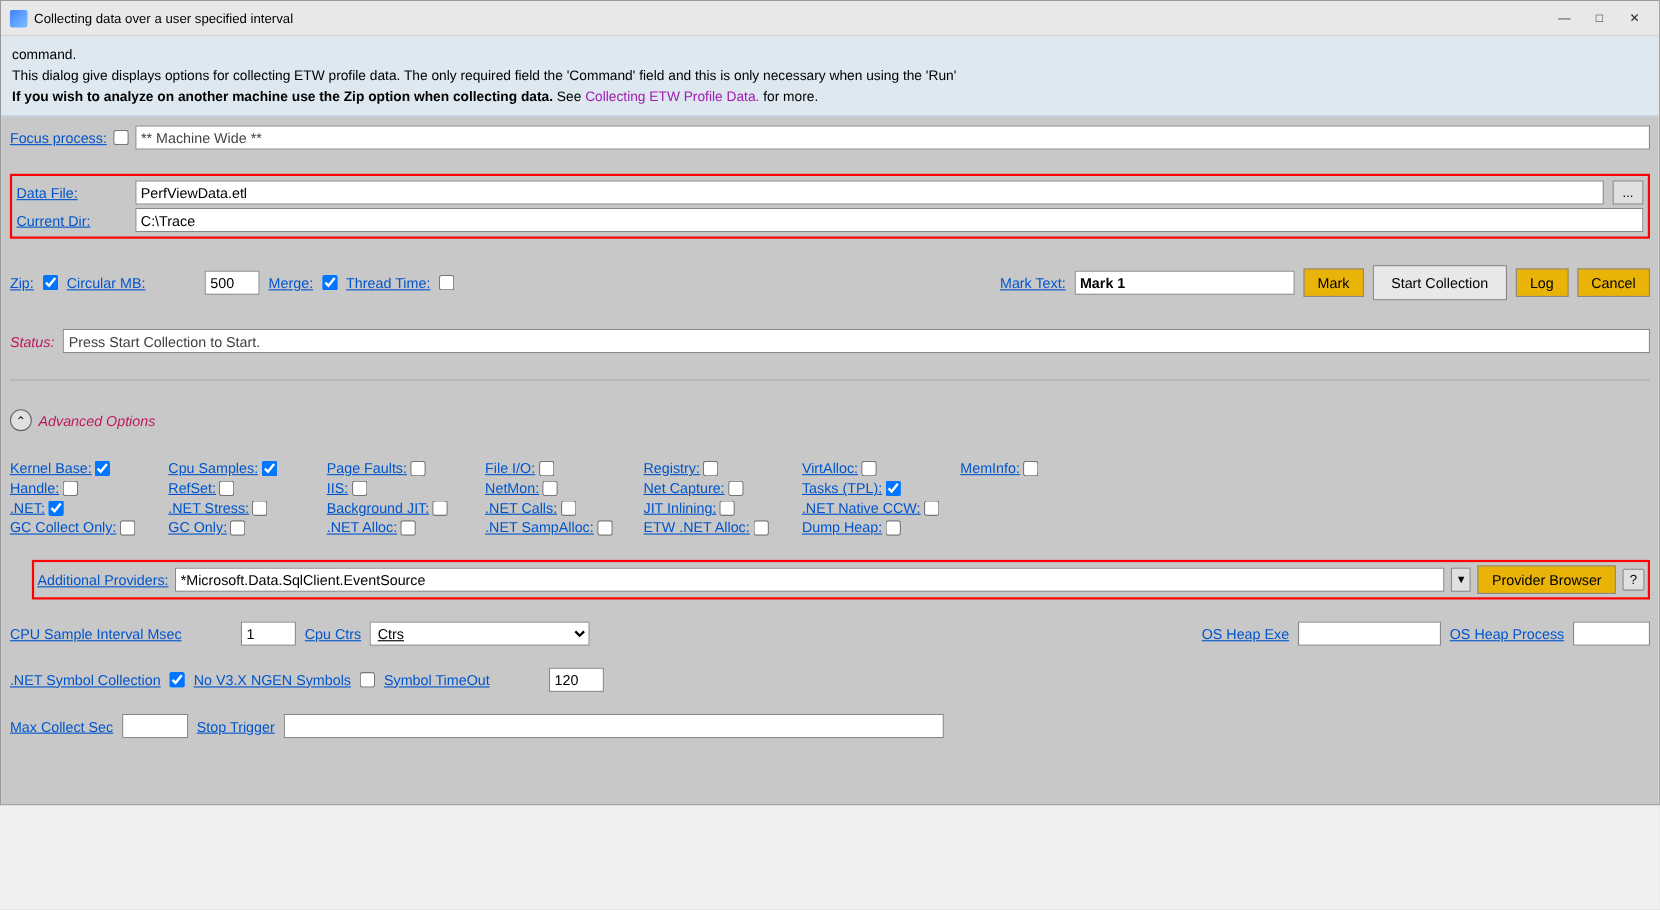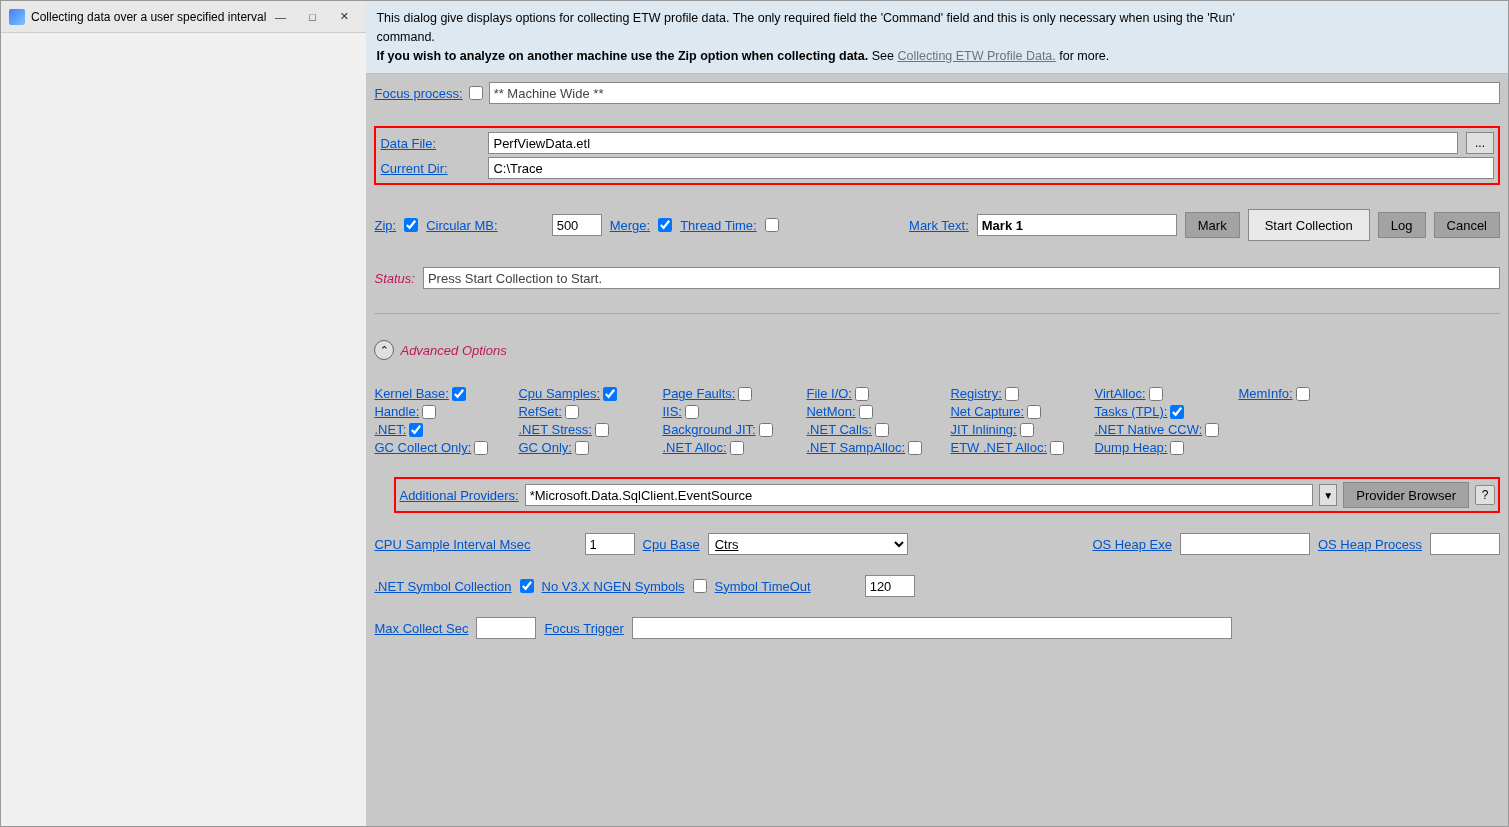--- a/index.html
+++ b/index.html
@@ -6,24 +6,25 @@
     body {
       font-family: 'Segoe UI', Tahoma, Geneva, Verdana, sans-serif;
       font-size: 13px;
       background: #f0f0f0;
       width: 1509px;
       height: 827px;
       overflow: hidden;
     }
     .window {
       width: 1509px;
-      height: 827px;
+      height: 732px;
       background: #f0f0f0;
       border: 1px solid #999;
       display: flex;
+      flex-direction: column;
     }
     .title-bar {
       background: #e8e8e8;
       height: 32px;
       display: flex;
       align-items: center;
       padding: 0 8px;
       border-bottom: 1px solid #ccc;
       flex-shrink: 0;
     }
@@ -64,21 +65,21 @@
     }
     .info-bar {
       background: #dde8f0;
       padding: 8px 10px;
       font-size: 12.5px;
       line-height: 1.5;
       border-bottom: 1px solid #b0c4d8;
       flex-shrink: 0;
     }
     .info-bar .bold { font-weight: bold; }
-    .info-bar a { color: #737373; text-decoration: underline; cursor: pointer; }
+    .info-bar a { color: #a21caf; cursor: pointer; }
     .main-area {
       flex: 1;
       background: #c8c8c8;
       padding: 6px 8px;
       display: flex;
       flex-direction: column;
       gap: 20px;
       overflow-y: auto;
     }
     .label-link {
@@ -143,21 +144,21 @@
     .controls-row {
       display: flex;
       align-items: center;
       gap: 8px;
       padding: 4px 0;
       flex-wrap: wrap;
     }
     .btn {
       height: 26px;
       padding: 0 12px;
-      background: #a3a3a3;
+      background: #eab308;
       border: 1px solid #888;
       cursor: pointer;
       font-size: 13px;
       white-space: nowrap;
     }
     .btn-primary {
       height: 32px;
       padding: 0 16px;
       background: #e8e8e8;
       border: 1px solid #888;
@@ -329,24 +330,24 @@
       <button class="title-bar-btn">—</button>
       <button class="title-bar-btn">□</button>
       <button class="title-bar-btn">✕</button>
     </div>
   </div>
 
   <div class="window-content">
 
     <div class="info-bar">
       <div>
+        <span>command.</span>
+      </div>
+      <div>
         <span>This dialog give displays options for collecting ETW profile data. The only required field the 'Command' field and this is only necessary when using the 'Run'</span>
-      </div>
-      <div>
-        <span>command.</span>
       </div>
       <div>
         <span class="bold">If you wish to analyze on another machine use the Zip option when collecting data.</span>
         <span> See </span>
         <a>Collecting ETW Profile Data.</a>
         <span> for more.</span>
       </div>
     </div>
 
     <div class="main-area">
@@ -518,21 +519,21 @@
         <span class="label-link">Additional Providers:</span>
         <input type="text" class="additional-providers-input" value="*Microsoft.Data.SqlClient.EventSource" style="">
         <button class="providers-dropdown-btn">▼</button>
         <button class="btn">Provider Browser</button>
         <button class="help-btn">?</button>
       </div>
 
       <div class="cpu-sample-row">
         <span class="label-link">CPU Sample Interval Msec</span>
         <input type="text" class="number-input" value="1" style="">
-        <span class="label-link">Cpu Base</span>
+        <span class="label-link">Cpu Ctrs</span>
         <select class="cpu-ctrs-select">
           <option>Ctrs</option>
         </select>
         <span style="flex:1"></span>
         <span class="label-link">OS Heap Exe</span>
         <input type="text" class="os-heap-input" style="">
         <span class="label-link">OS Heap Process</span>
         <input type="text" class="os-heap-process-input" style="">
       </div>
 
@@ -541,19 +542,19 @@
         <input type="checkbox" checked="" style="">
         <span class="label-link">No V3.X NGEN Symbols</span>
         <input type="checkbox" style="">
         <span class="label-link">Symbol TimeOut</span>
         <input type="text" class="number-input" value="120" style="">
       </div>
 
       <div class="max-collect-row">
         <span class="label-link">Max Collect Sec</span>
         <input type="text" class="small-input" style="">
-        <span class="label-link">Focus Trigger</span>
+        <span class="label-link">Stop Trigger</span>
         <input type="text" style="width: 600px;">
       </div>
 
     </div>
   </div>
 </div>
 
 </body></html>

